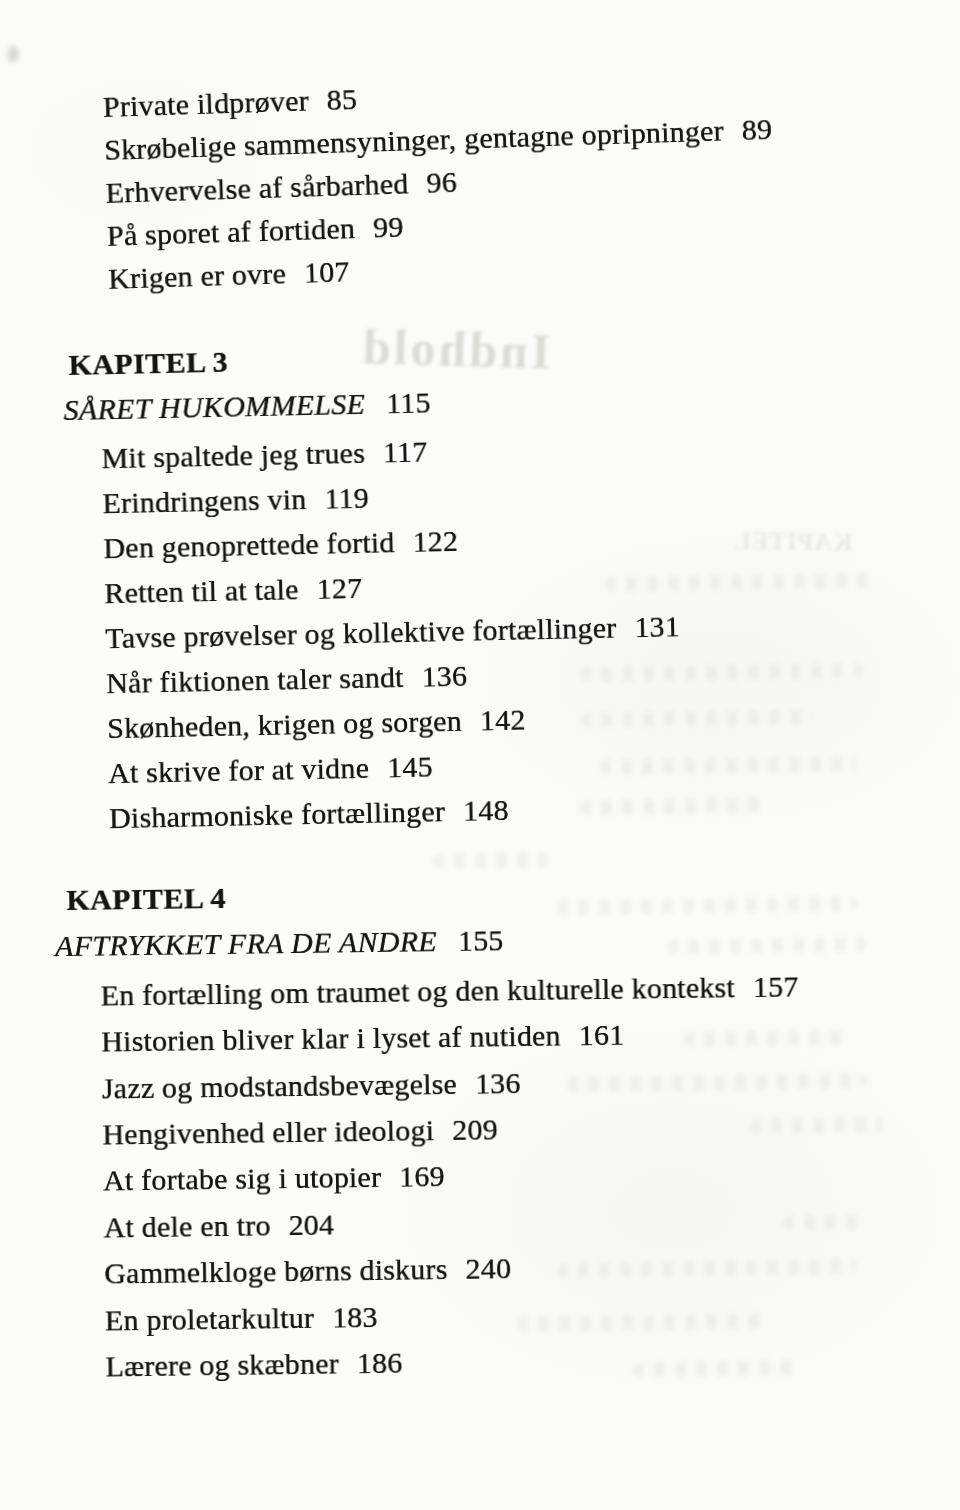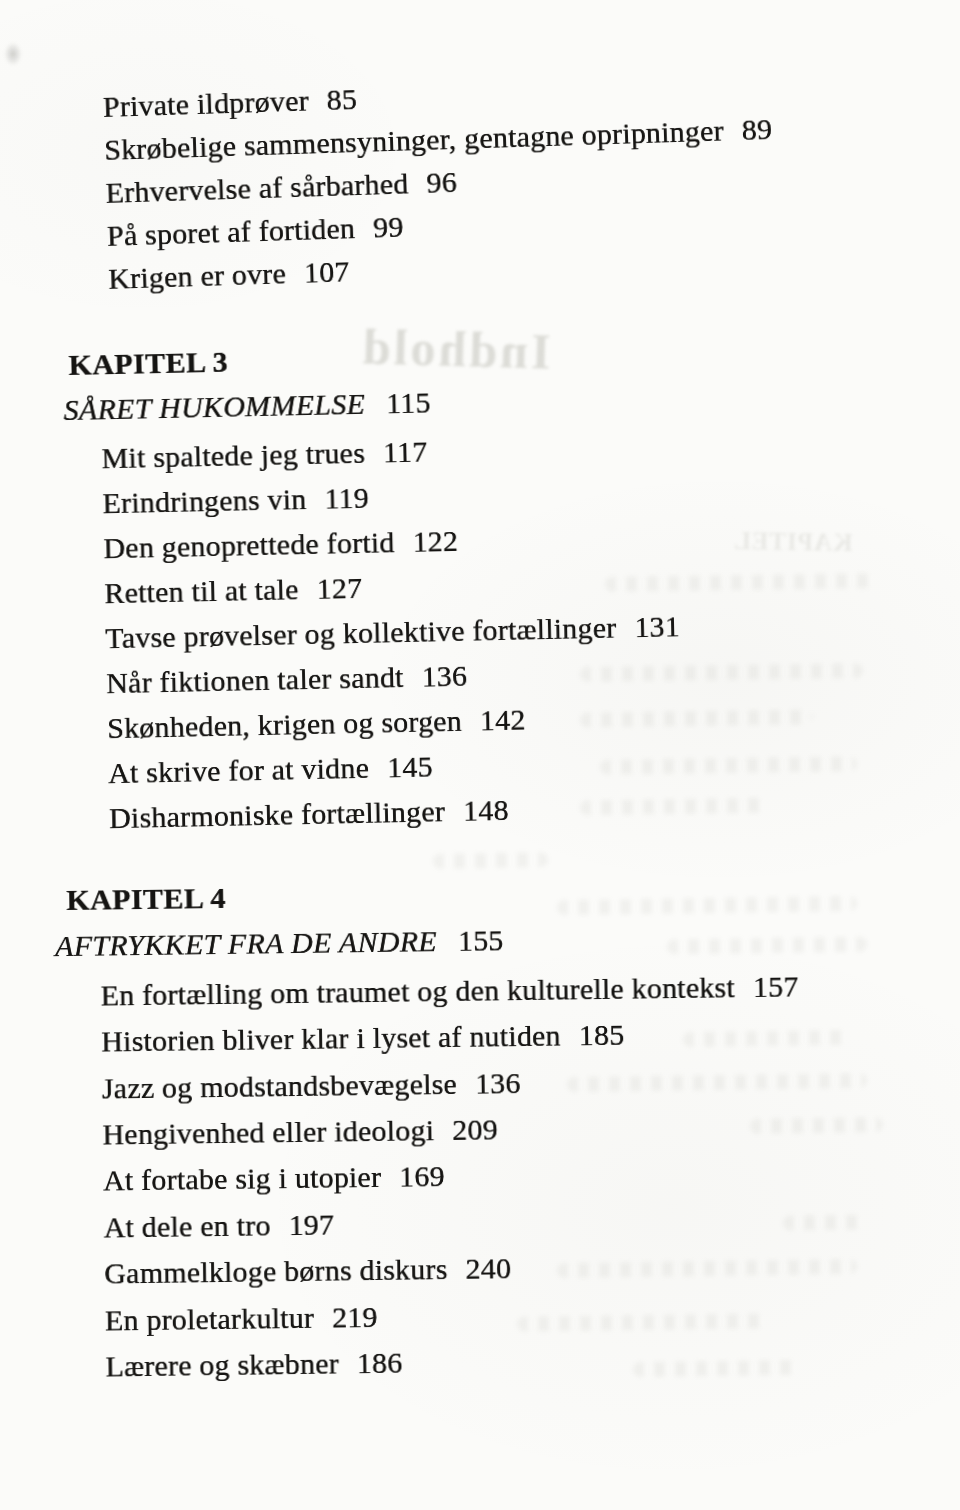--- a/index.html
+++ b/index.html
@@ -158,24 +158,24 @@
           <div class="entry"><span class="entry-title">Skønheden, krigen og sorgen</span><span class="pg">142</span></div>
           <div class="entry"><span class="entry-title">At skrive for at vidne</span><span class="pg">145</span></div>
           <div class="entry"><span class="entry-title">Disharmoniske fortællinger</span><span class="pg">148</span></div>
         </div>
   </section>
       <section class="toc-section sec-2">
     <h2 class="chapter-label">KAPITEL 4</h2>
     <div class="chapter-title-line"><span class="chapter-title">AFTRYKKET FRA DE ANDRE</span><span class="pg">155</span></div>
     <div class="entries">
           <div class="entry"><span class="entry-title">En fortælling om traumet og den kulturelle kontekst</span><span class="pg">157</span></div>
-          <div class="entry"><span class="entry-title">Historien bliver klar i lyset af nutiden</span><span class="pg">185</span></div>
+          <div class="entry"><span class="entry-title">Historien bliver klar i lyset af nutiden</span><span class="pg">161</span></div>
           <div class="entry"><span class="entry-title">Jazz og modstandsbevægelse</span><span class="pg">136</span></div>
           <div class="entry"><span class="entry-title">Hengivenhed eller ideologi</span><span class="pg">209</span></div>
           <div class="entry"><span class="entry-title">At fortabe sig i utopier</span><span class="pg">169</span></div>
-          <div class="entry"><span class="entry-title">At dele en tro</span><span class="pg">197</span></div>
+          <div class="entry"><span class="entry-title">At dele en tro</span><span class="pg">204</span></div>
           <div class="entry"><span class="entry-title">Gammelkloge børns diskurs</span><span class="pg">240</span></div>
-          <div class="entry"><span class="entry-title">En proletarkultur</span><span class="pg">219</span></div>
+          <div class="entry"><span class="entry-title">En proletarkultur</span><span class="pg">183</span></div>
           <div class="entry"><span class="entry-title">Lærere og skæbner</span><span class="pg">186</span></div>
         </div>
   </section>
     </main>
 </div>
 
 </body></html>

